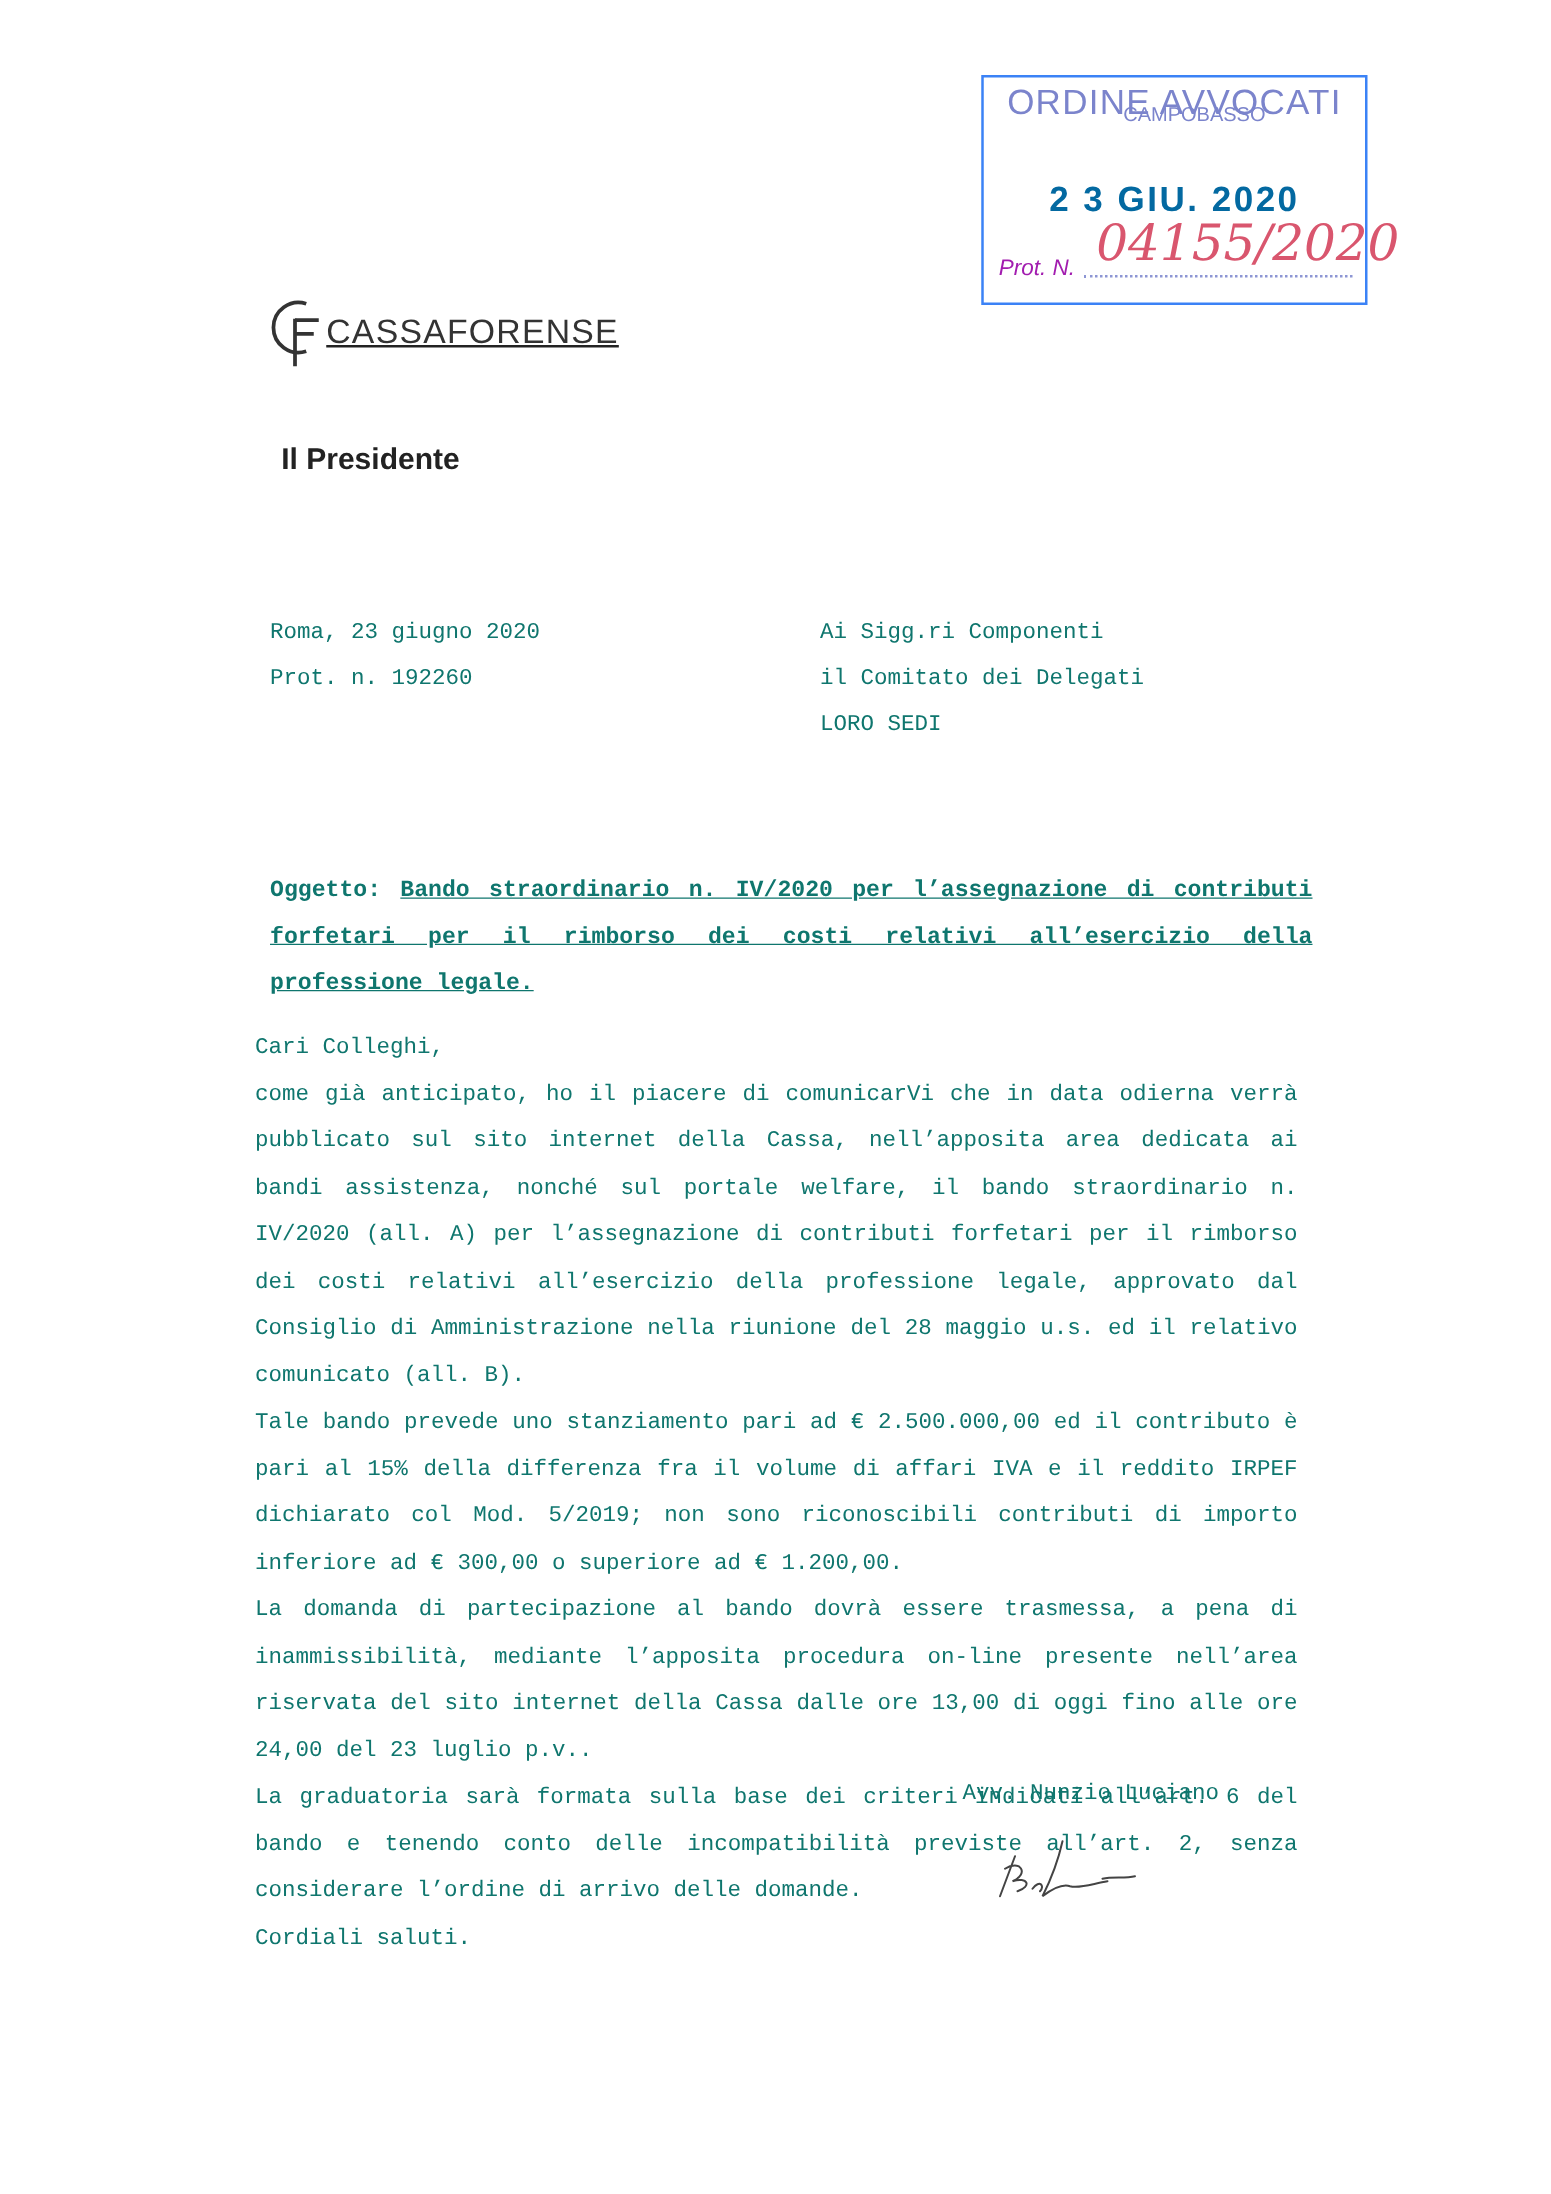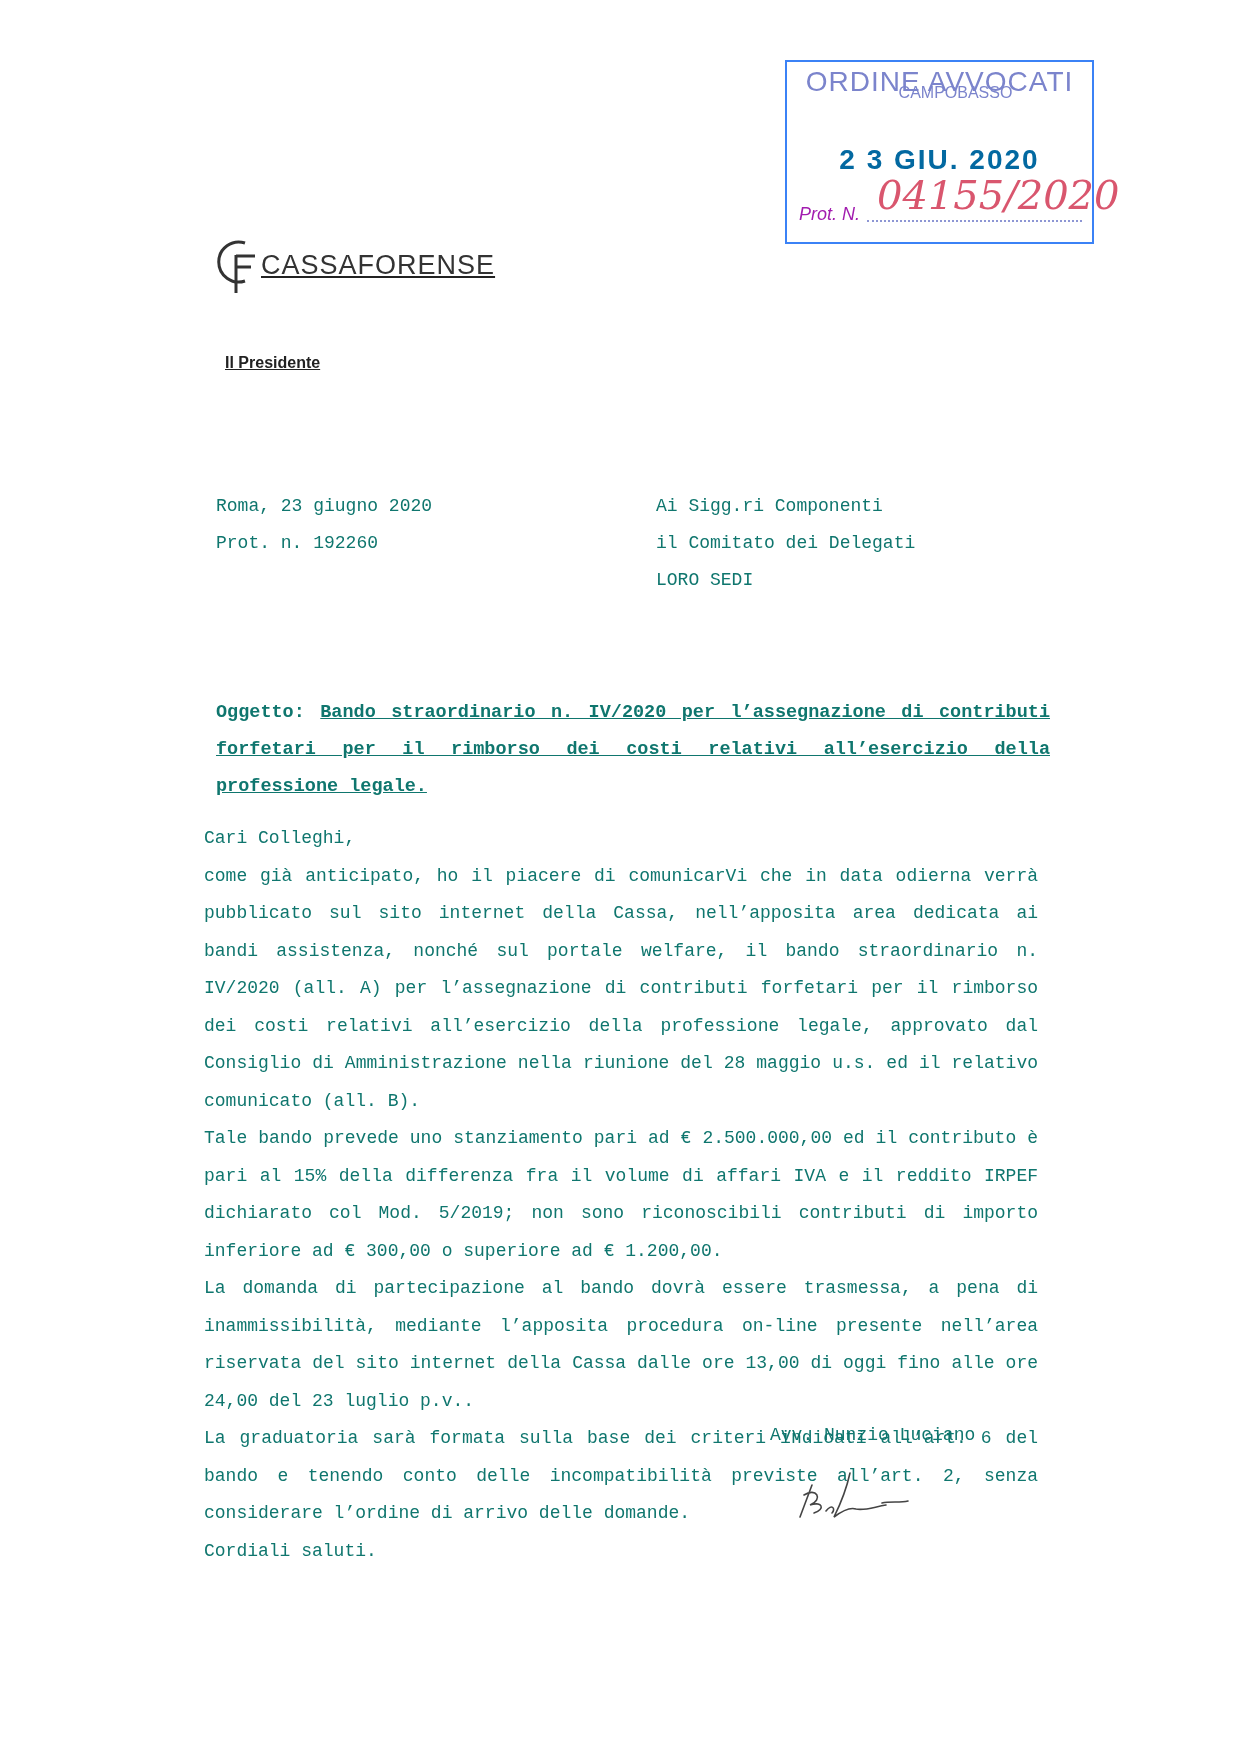--- a/index.html
+++ b/index.html
@@ -23,22 +23,22 @@
   .stamp .prot-num { position: absolute; left: 90px; top: 110px; font-size: 40px;
                      font-family: "DejaVu Serif", serif; font-style: italic;
                      color: #d9566e; }
 
   
   .logo { position: absolute; left: 215px; top: 235px; height: 60px; display: flex; align-items: center; text-decoration: underline; }
   .logo svg { width: 44px; height: 60px; }
   .logo .name { font-size: 27px; letter-spacing: 1px; color: #333; margin-left: 2px;
                 font-weight: normal; }
 
-  .president { position: absolute; left: 225px; top: 354px; font-size: 16px; font-weight: bold;
-               text-decoration: underline; color: #222; }
+  .president { position: absolute; left: 225px; top: 354px; font-size: 24px; font-weight: bold;
+               color: #222; }
 
   .text { font-family: Liberation Mono, monospace; font-size: 18px; color: #0f766e; }
   .left-block { position: absolute; left: 216px; top: 488px; line-height: 37px; }
   .right-block { position: absolute; left: 656px; top: 488px; line-height: 37px; }
 
   .subject { position: absolute; left: 216px; top: 694px; width: 834px; line-height: 37px;
              font-weight: bold; text-align: justify; font-size: 18.5px; }
   .subject .u { text-decoration: underline; }
 
   .body-text { position: absolute; left: 204px; top: 820px; width: 834px; line-height: 37.5px;

